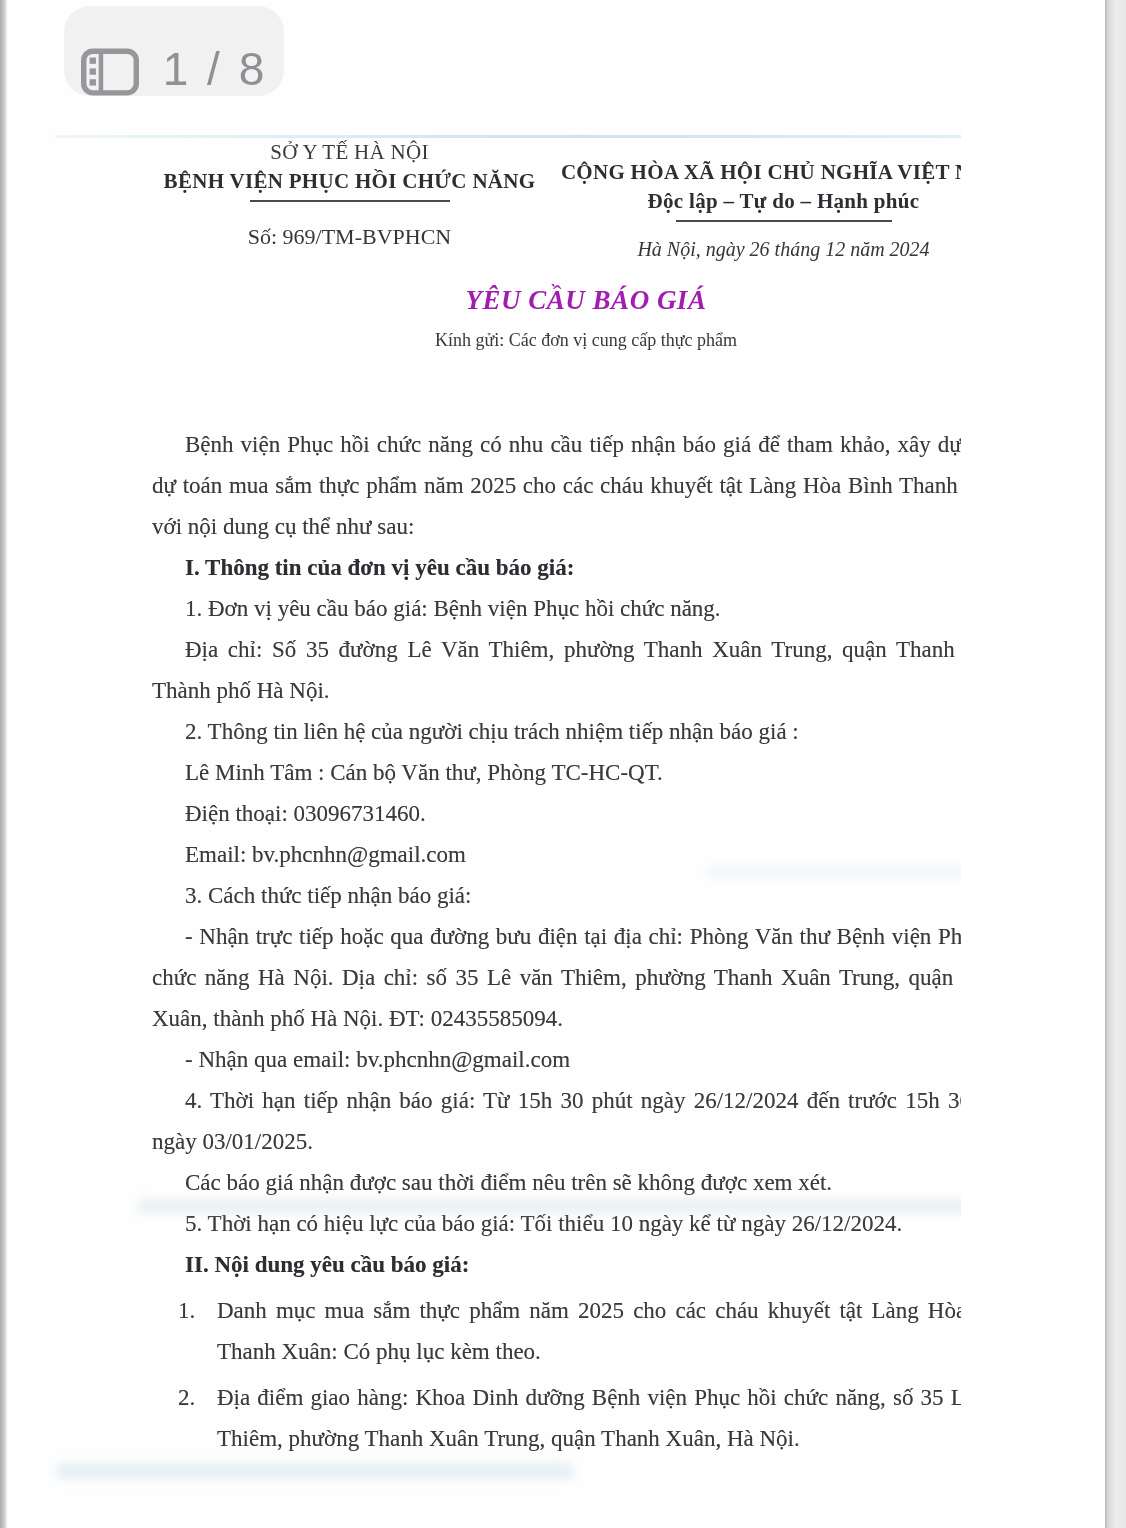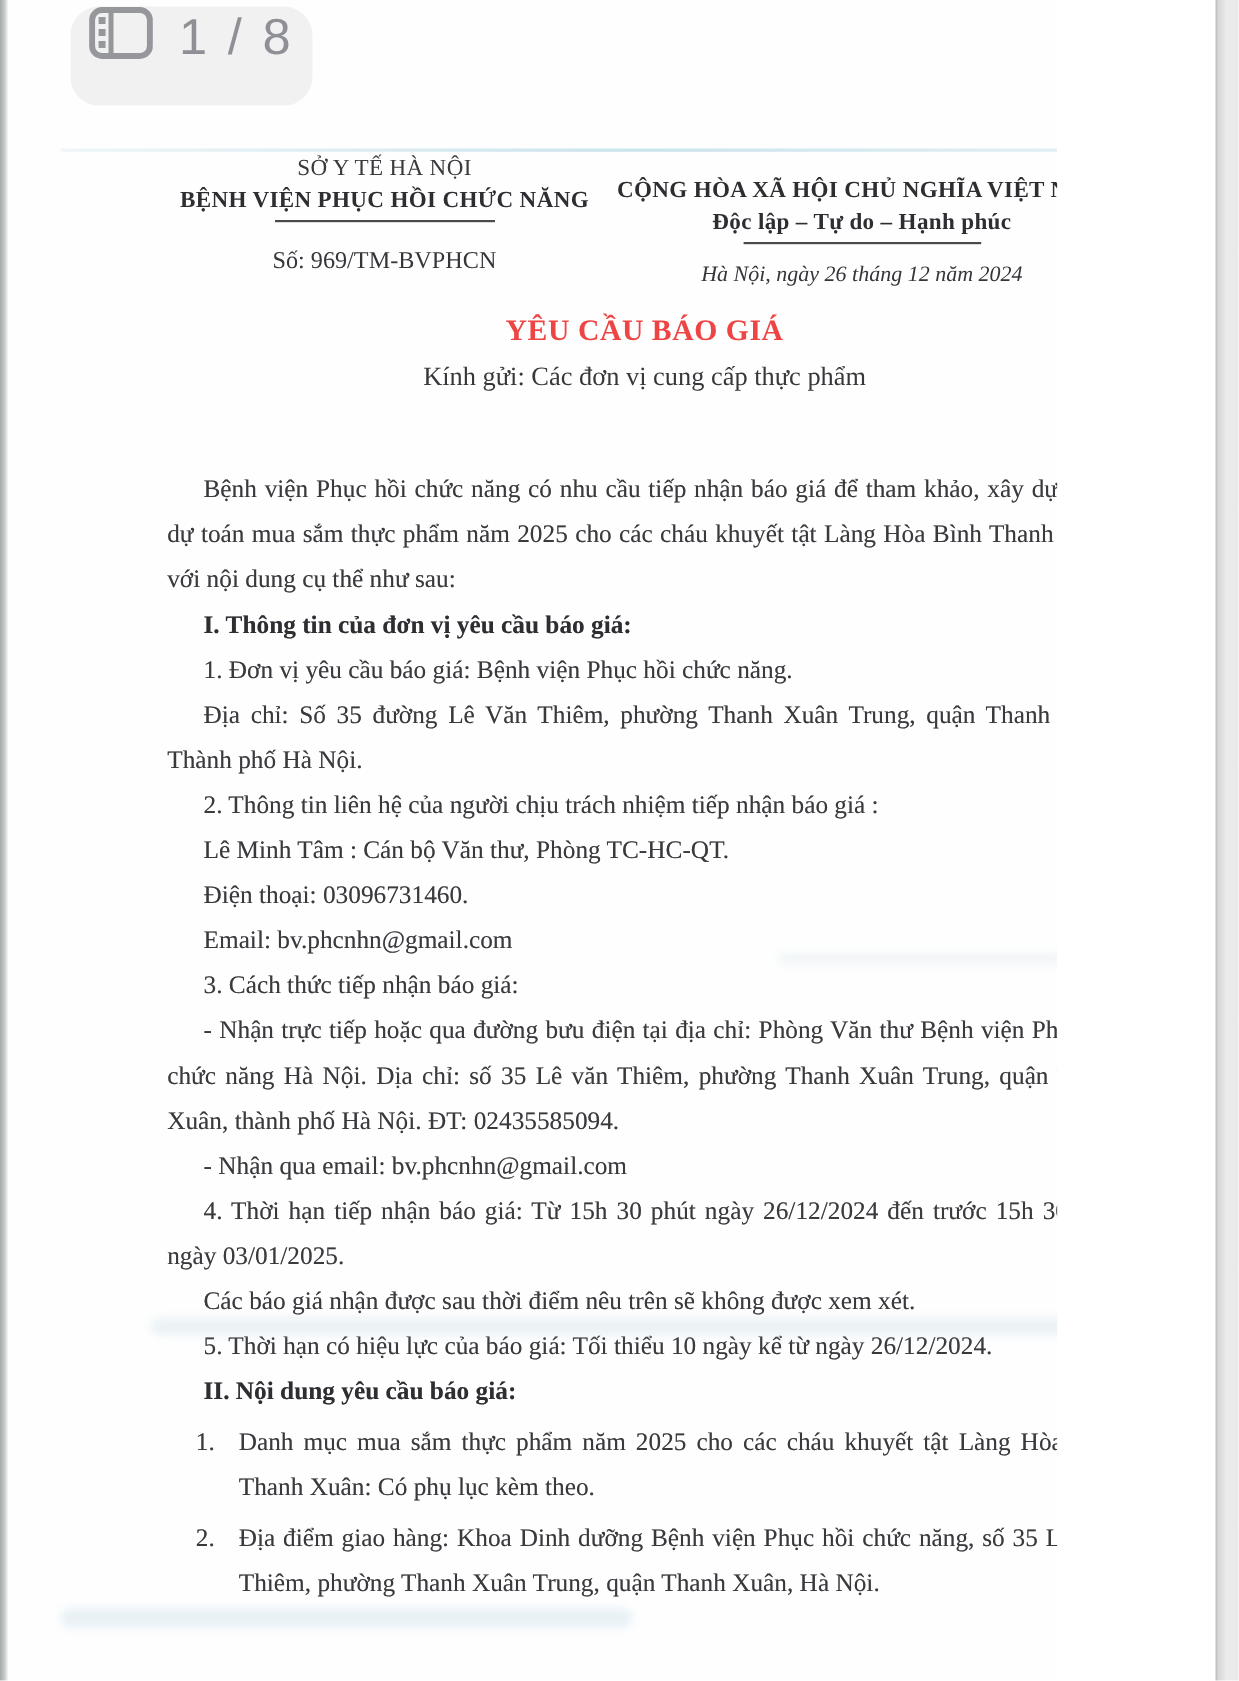--- a/index.html
+++ b/index.html
@@ -19,44 +19,44 @@
   }
   .edge-right{
     position:absolute;left:1105px;top:0;width:21px;height:1528px;
     background:linear-gradient(to right,#d4d5d6,#ececed 40%,#e7e7e8);
     border-left:2px solid #c0c2c4;
   }
   
   .pill{
     position:absolute;left:64px;top:6px;width:220px;height:90px;
     background:rgba(240,240,241,0.95);border-radius:26px;
-    display:flex;align-items:flex-start;justify-content:center;gap:24px;
+    display:flex;align-items:flex-end;justify-content:center;gap:24px;
     font-family:"Liberation Sans","DejaVu Sans",sans-serif;
     color:#8e9095;z-index:5;
   }
   .pill .pagecount{font-size:46px;font-weight:500;letter-spacing:3px;}
   
   .header{position:absolute;left:145px;top:138px;width:868px;display:flex;}
   .header-left{width:395px;text-align:center;}
   .header-right{width:473px;text-align:center;margin-top:20px;}
   .h-line{font-size:21px;line-height:29px;letter-spacing:0.3px;}
   .bold{font-weight:bold;color:#2d2d32;}
   .rule{height:2px;background:#4a4a4e;margin:4px auto 0 auto;}
   .rule-left{width:200px;}
   .rule-right{width:216px;}
   .doc-number{font-size:22px;margin-top:22px;color:#35353a;}
   .date-line{font-size:20px;font-style:italic;margin-top:16px;color:#35353a;}
   
   .title{
     position:absolute;left:145px;top:285px;width:868px;text-align:center;
-    font-size:27px;font-weight:bold;color:#ef4444;letter-spacing:0.5px;
+    font-size:27px;font-weight:bold;color:#a21caf;letter-spacing:0.5px;font-style:italic;
   }
   .salutation{
     position:absolute;left:145px;top:330px;width:868px;text-align:center;
-    font-size:24px;color:#38383c;
+    font-size:18px;color:#38383c;
   }
   
   .body{
     position:absolute;left:145px;top:424px;width:868px;
     font-size:23px;line-height:41px;color:#3a3a3e;
     text-shadow:0 0 0.6px rgba(58,58,62,0.45);
   }
   .para{margin:0;text-align:justify;}
   .indent{text-indent:33px;}
   .list-item{position:relative;padding-left:65px;text-align:justify;margin-top:5px;}

